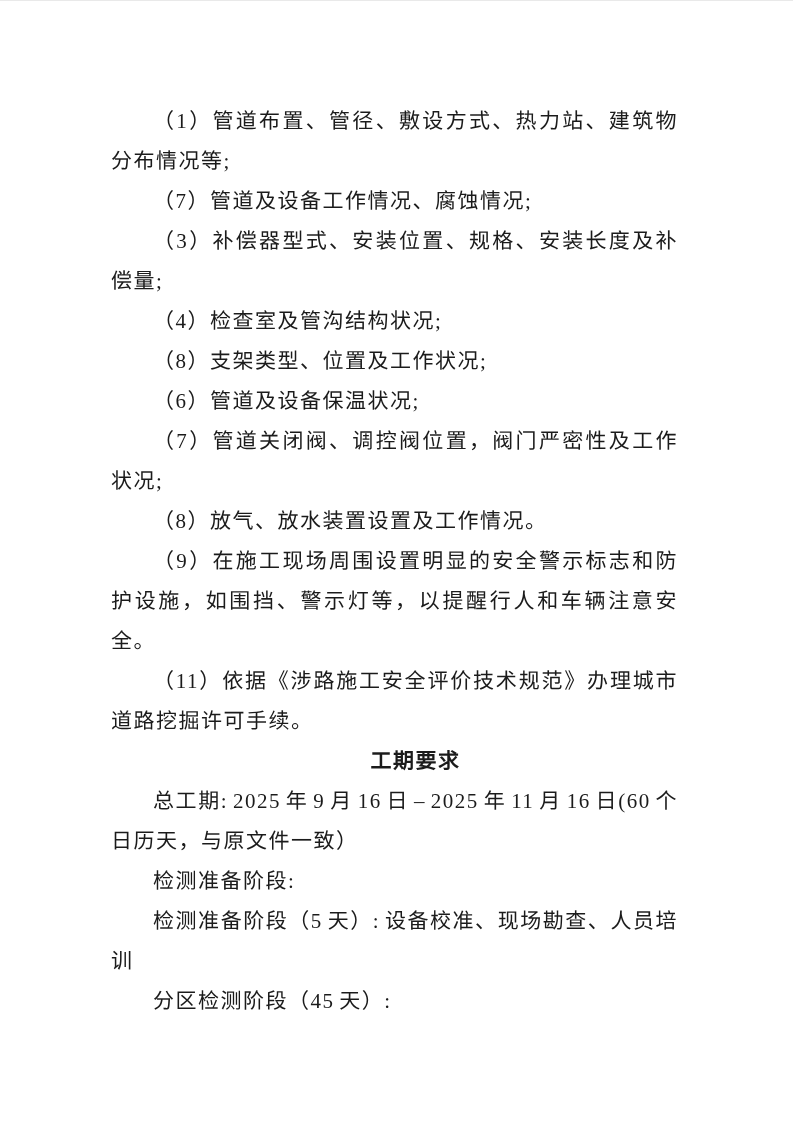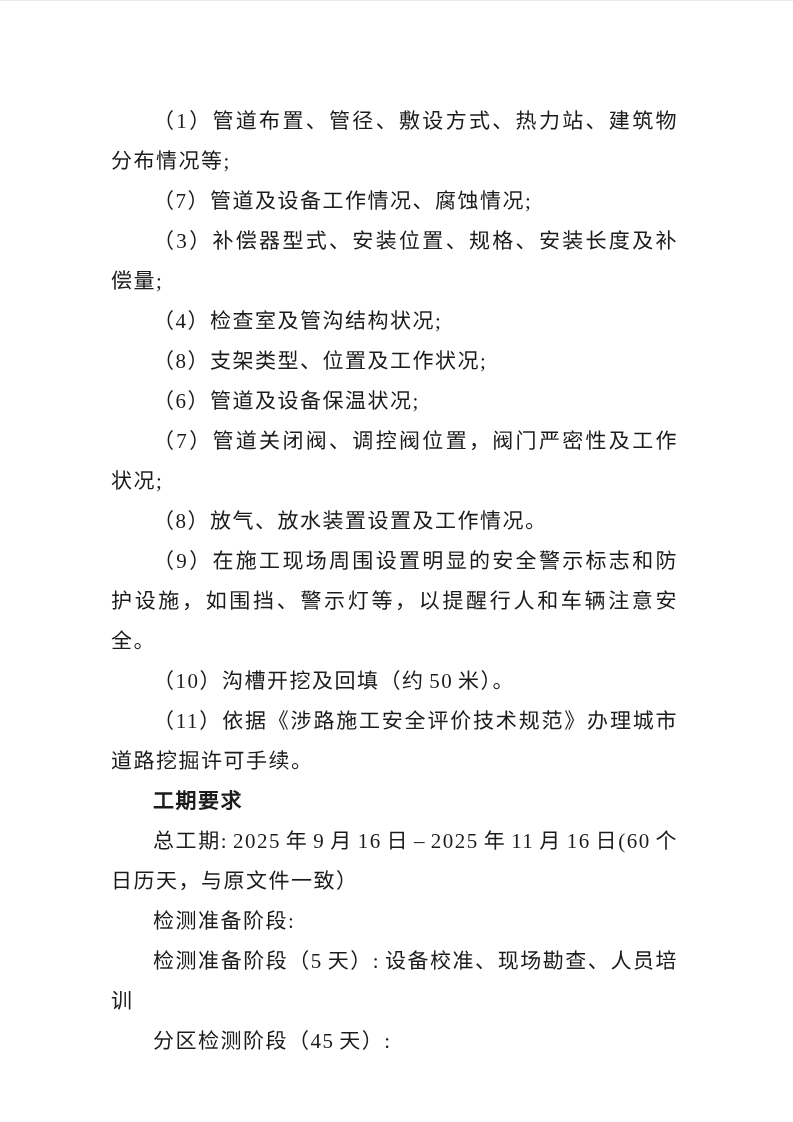--- a/index.html
+++ b/index.html
@@ -27,36 +27,35 @@
     color: #1b1b1b;
     text-align: justify;
   }
   .page p {
     margin: 0;
     padding: 0;
     text-indent: 2em;
   }
   .page p.heading {
     font-weight: 700;
-    text-align: left;
+    text-align: center;
   }
 </style>
 </head>
 <body>
 
 <div class="page">
   <p>（1）管道布置、管径、敷设方式、热力站、建筑物分布情况等;</p>
   <p>（7）管道及设备工作情况、腐蚀情况;</p>
   <p>（3）补偿器型式、安装位置、规格、安装长度及补偿量;</p>
   <p>（4）检查室及管沟结构状况;</p>
   <p>（8）支架类型、位置及工作状况;</p>
   <p>（6）管道及设备保温状况;</p>
   <p>（7）管道关闭阀、调控阀位置，阀门严密性及工作状况;</p>
   <p>（8）放气、放水装置设置及工作情况。</p>
   <p>（9）在施工现场周围设置明显的安全警示标志和防护设施，如围挡、警示灯等，以提醒行人和车辆注意安全。</p>
-  <p>（10）沟槽开挖及回填（约 50 米）。</p>
   <p>（11）依据《涉路施工安全评价技术规范》办理城市道路挖掘许可手续。</p>
   <p class="heading">工期要求</p>
   <p>总工期: 2025 年 9 月 16 日 – 2025 年 11 月 16 日(60 个日历天，与原文件一致）</p>
   <p>检测准备阶段:</p>
   <p>检测准备阶段（5 天）: 设备校准、现场勘查、人员培训</p>
   <p>分区检测阶段（45 天）:</p>
 </div>
 
 </body></html>

